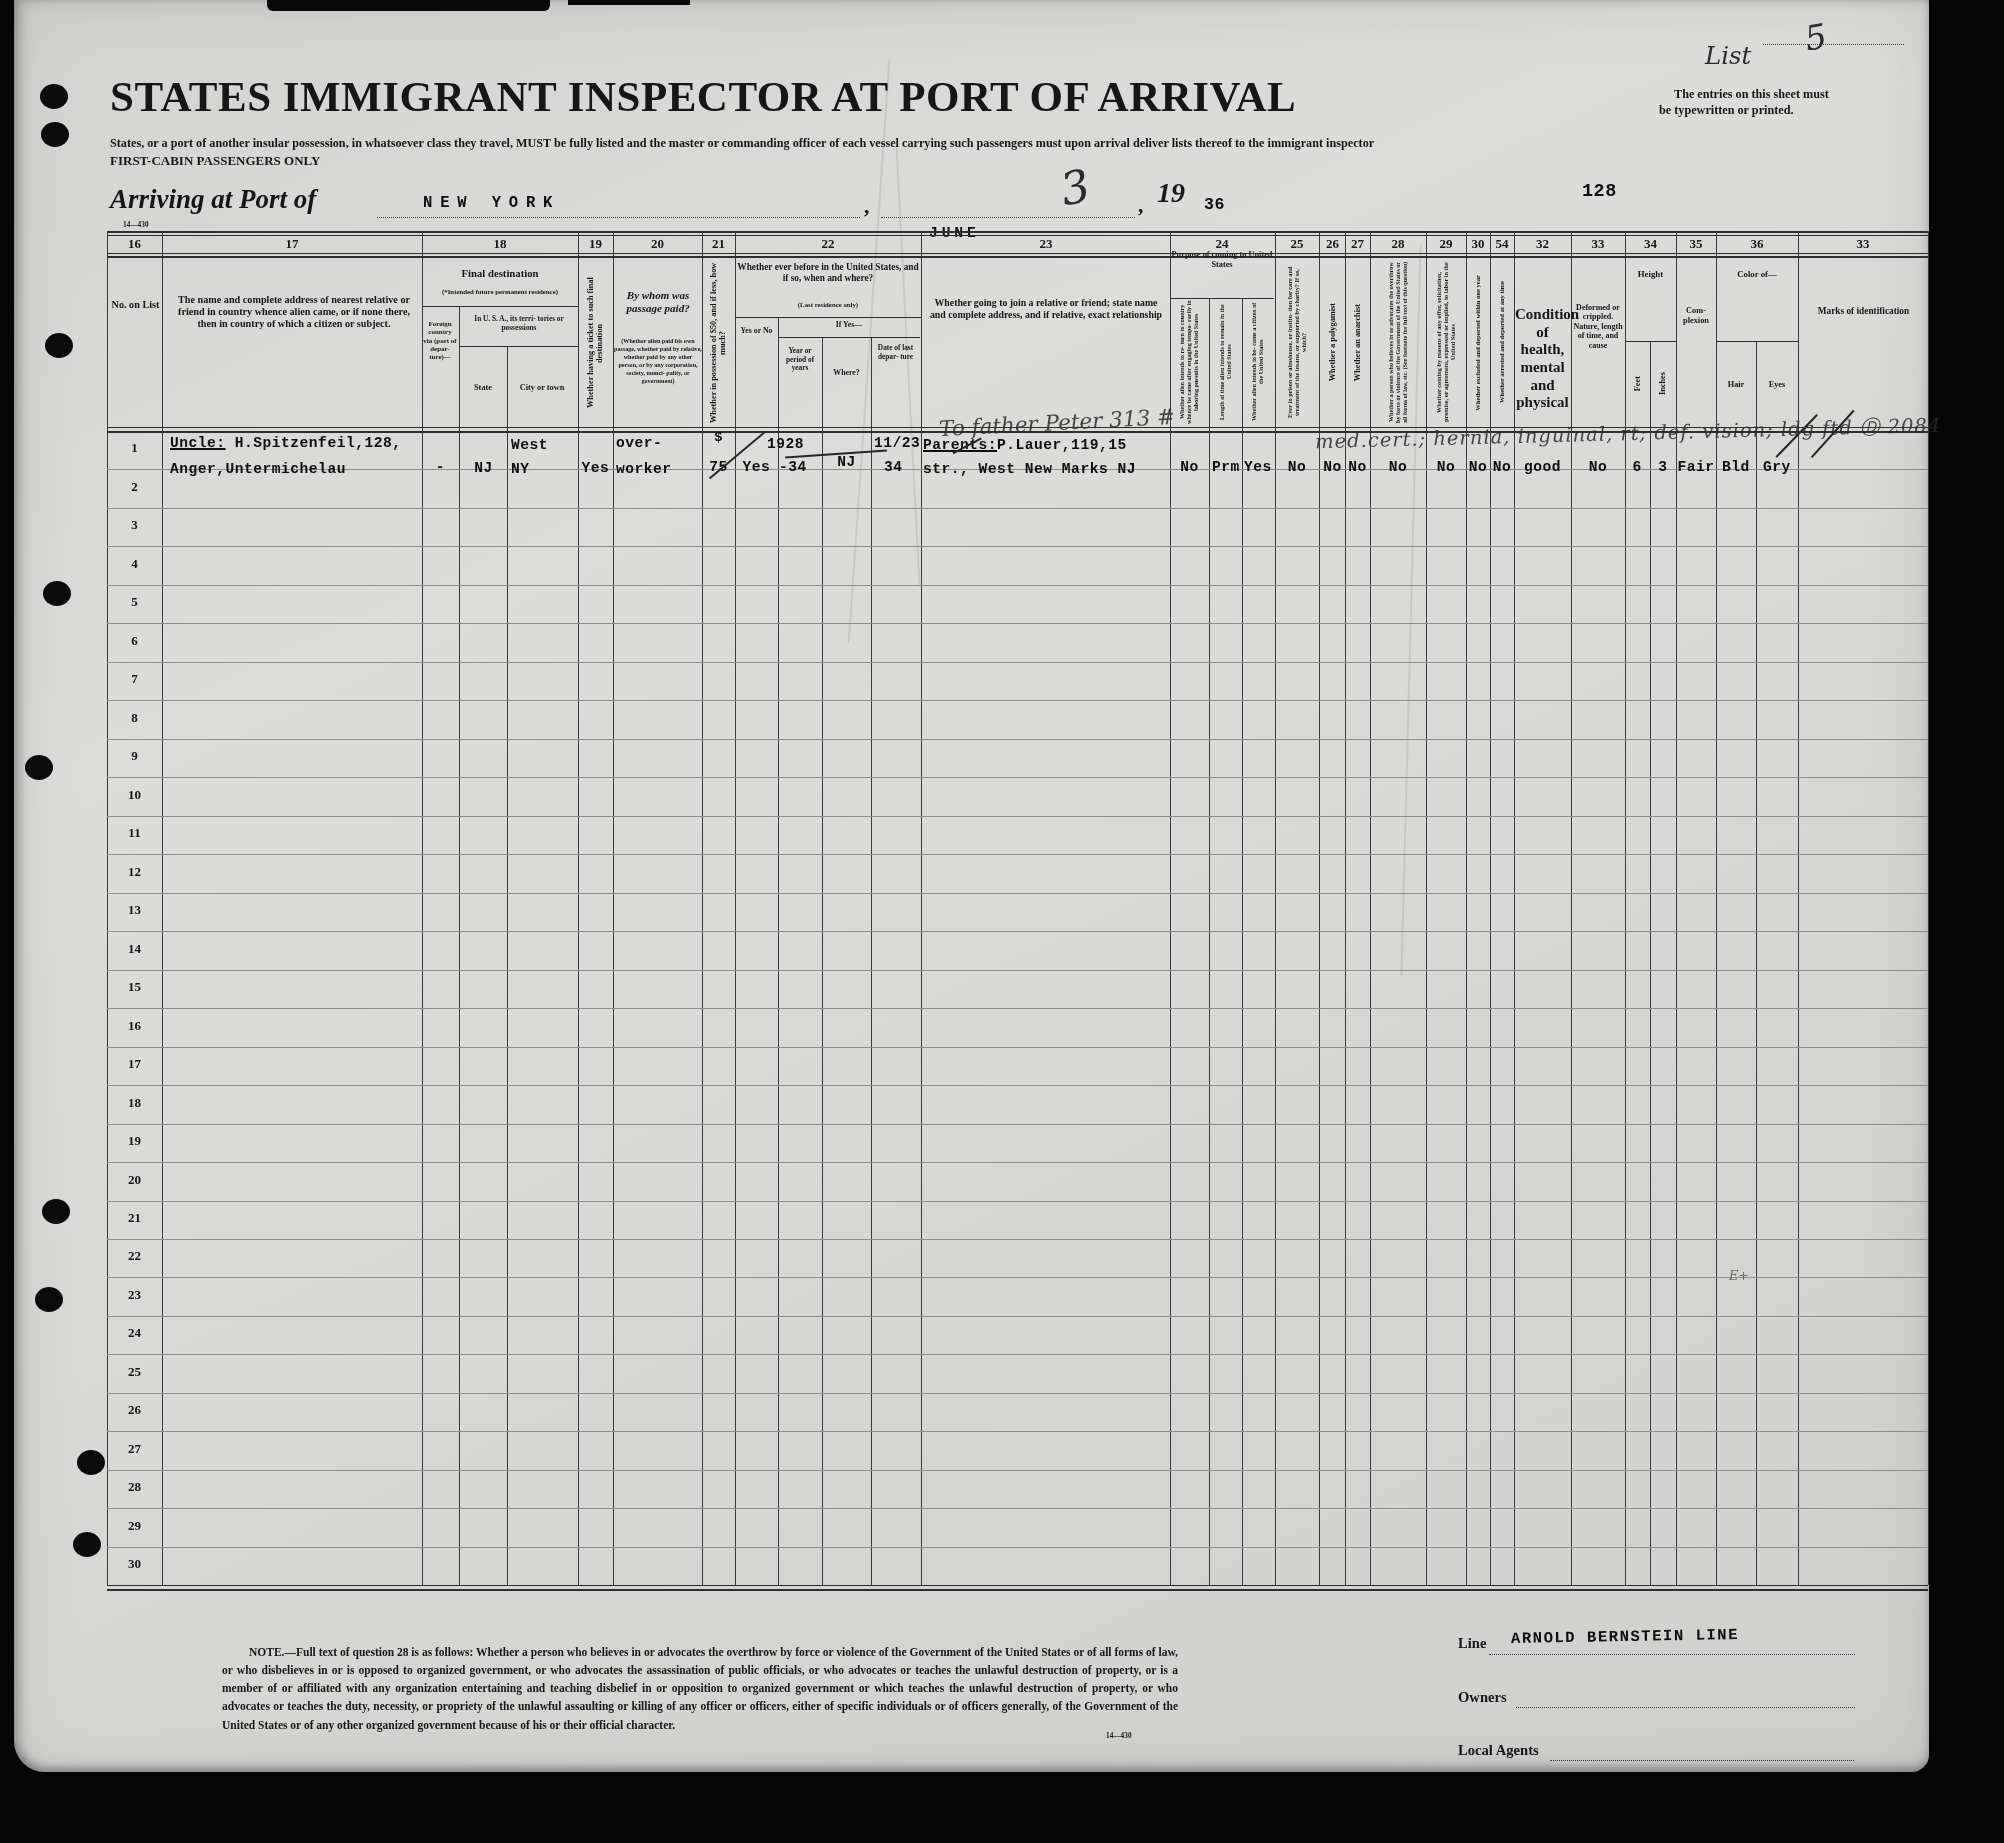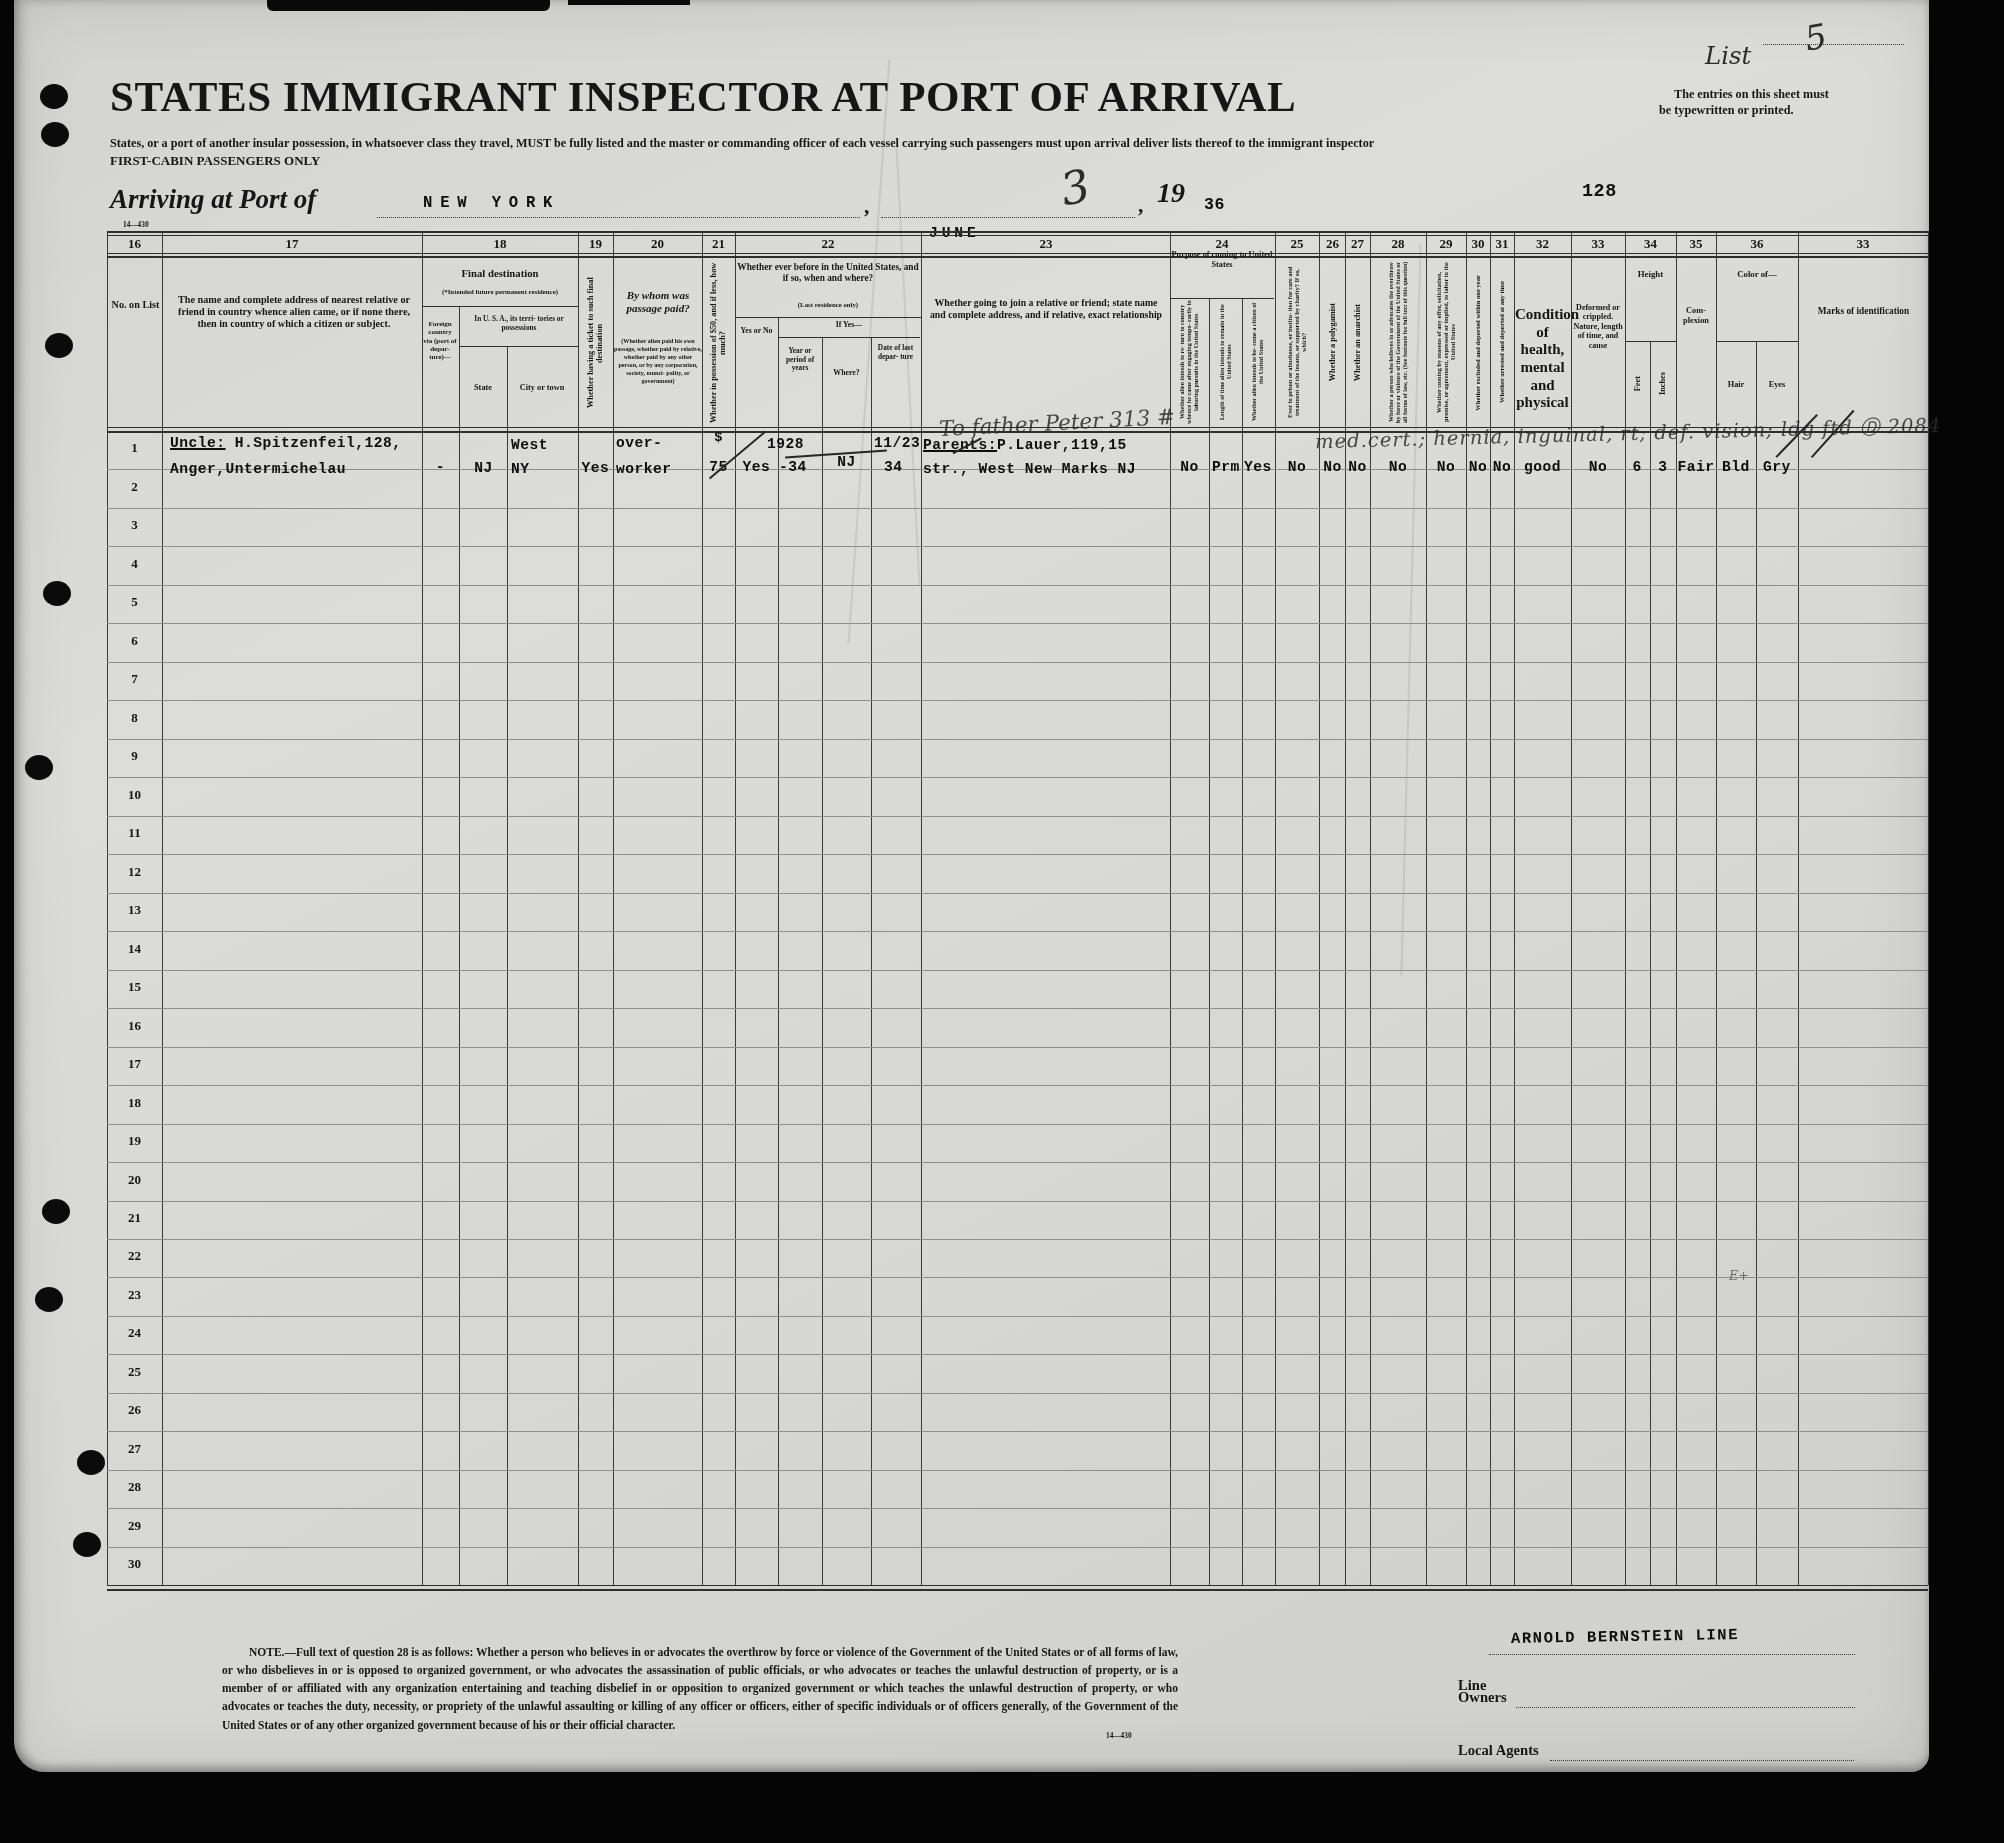--- a/index.html
+++ b/index.html
@@ -149,21 +149,21 @@
     <div class="abs num" style="left: 702px; top: 235px; width: 33px; height: 17.6px; line-height: 17.6px; font-size: 13px;">21</div>
     <div class="abs num" style="left: 735px; top: 235px; width: 186px; height: 17.6px; line-height: 17.6px; font-size: 13px;">22</div>
     <div class="abs num" style="left: 921px; top: 235px; width: 250px; height: 17.6px; line-height: 17.6px; font-size: 13px;">23</div>
     <div class="abs num" style="left: 1170px; top: 235px; width: 104px; height: 17.6px; line-height: 17.6px; font-size: 13px;">24</div>
     <div class="abs num" style="left: 1275px; top: 235px; width: 44px; height: 17.6px; line-height: 17.6px; font-size: 13px;">25</div>
     <div class="abs num" style="left: 1319px; top: 235px; width: 27px; height: 17.6px; line-height: 17.6px; font-size: 13px;">26</div>
     <div class="abs num" style="left: 1345px; top: 235px; width: 25px; height: 17.6px; line-height: 17.6px; font-size: 13px;">27</div>
     <div class="abs num" style="left: 1370px; top: 235px; width: 56px; height: 17.6px; line-height: 17.6px; font-size: 13px;">28</div>
     <div class="abs num" style="left: 1426px; top: 235px; width: 40px; height: 17.6px; line-height: 17.6px; font-size: 13px;">29</div>
     <div class="abs num" style="left: 1466px; top: 235px; width: 24px; height: 17.6px; line-height: 17.6px; font-size: 13px;">30</div>
-    <div class="abs num" style="left: 1490px; top: 235px; width: 24px; height: 17.6px; line-height: 17.6px; font-size: 13px;">31</div>
+    <div class="abs num" style="left: 1490px; top: 235px; width: 24px; height: 17.6px; line-height: 17.6px; font-size: 13px;">54</div>
     <div class="abs num" style="left: 1514px; top: 235px; width: 57px; height: 17.6px; line-height: 17.6px; font-size: 13px;">32</div>
     <div class="abs num" style="left: 1571px; top: 235px; width: 54px; height: 17.6px; line-height: 17.6px; font-size: 13px;">33</div>
     <div class="abs num" style="left: 1625px; top: 235px; width: 51px; height: 17.6px; line-height: 17.6px; font-size: 13px;">34</div>
     <div class="abs num" style="left: 1676px; top: 235px; width: 40px; height: 17.6px; line-height: 17.6px; font-size: 13px;">35</div>
     <div class="abs num" style="left: 1716px; top: 235px; width: 82px; height: 17.6px; line-height: 17.6px; font-size: 13px;">36</div>
     <div class="abs num" style="left: 1798px; top: 235px; width: 130px; height: 17.6px; line-height: 17.6px; font-size: 13px;">33</div>
     <div class="abs num" style="left: 107px; top: 440px; width: 55px; font-size: 13px; font-weight: bold;">1</div>
     <div class="abs num" style="left: 107px; top: 479px; width: 55px; font-size: 13px; font-weight: bold;">2</div>
     <div class="abs num" style="left: 107px; top: 517px; width: 55px; font-size: 13px; font-weight: bold;">3</div>
     <div class="abs num" style="left: 107px; top: 556px; width: 55px; font-size: 13px; font-weight: bold;">4</div>
@@ -316,20 +316,20 @@
 <span class="abs hw" style="left:1729px;top:1268px;font-size:12.7px;opacity:.6;">E+</span>
 <div class="hwline" style="left:701px;top:454px;width:73px;height:2px;transform:rotate(-40deg);"></div>
 <div class="hwline" style="left:785px;top:453px;width:102px;height:1.5px;transform:rotate(-4deg);"></div>
 <div class="hwline" style="left:951px;top:445px;width:32px;height:1.5px;transform:rotate(-28deg);"></div>
 <div class="hwline" style="left:1767px;top:435px;width:59px;height:1.5px;transform:rotate(-46deg);"></div>
 <div class="hwline" style="left:1801px;top:433px;width:63px;height:1.5px;transform:rotate(-48deg);"></div>
 
 <div class="abs serifb" style="left:222px;top:1643px;width:956px;font-size:11.5px;line-height:1.58;text-align:justify;text-indent:27px;font-weight:bold;">NOTE.—Full text of question 28 is as follows: Whether a person who believes in or advocates the overthrow by force or violence of the Government of the United States or of all forms of law, or who disbelieves in or is opposed to organized government, or who advocates the assassination of public officials, or who advocates or teaches the unlawful destruction of property, or is a member of or affiliated with any organization entertaining and teaching disbelief in or opposition to organized government or which teaches the unlawful destruction of property, or who advocates or teaches the duty, necessity, or propriety of the unlawful assaulting or killing of any officer or officers, either of specific individuals or of officers generally, of the Government of the United States or of any other organized government because of his or their official character.</div>
 <span class="abs serifb" style="left:1106px;top:1731px;font-size:7.3px;">14—430</span>
 
-<span class="abs serifb" style="left:1458px;top:1635px;font-size:14.6px;margin-top:42px;">Line</span>
+<span class="abs serifb" style="left:1458px;top:1635px;font-size:14.6px;">Line</span>
 <div class="dots" style="left:1489px;top:1654px;width:366px;"></div>
 <span class="abs tw" style="left:1511px;top:1628px;font-size:15.6px;letter-spacing:1.5px;transform:rotate(-1deg);">ARNOLD BERNSTEIN LINE</span>
 <span class="abs serifb" style="left:1458px;top:1689px;font-size:14.6px;">Owners</span>
 <div class="dots" style="left:1516px;top:1707px;width:339px;"></div>
 <span class="abs serifb" style="left:1458px;top:1742px;font-size:14.6px;">Local Agents</span>
 <div class="dots" style="left:1550px;top:1760px;width:304px;"></div>
 
 
 </body></html>

